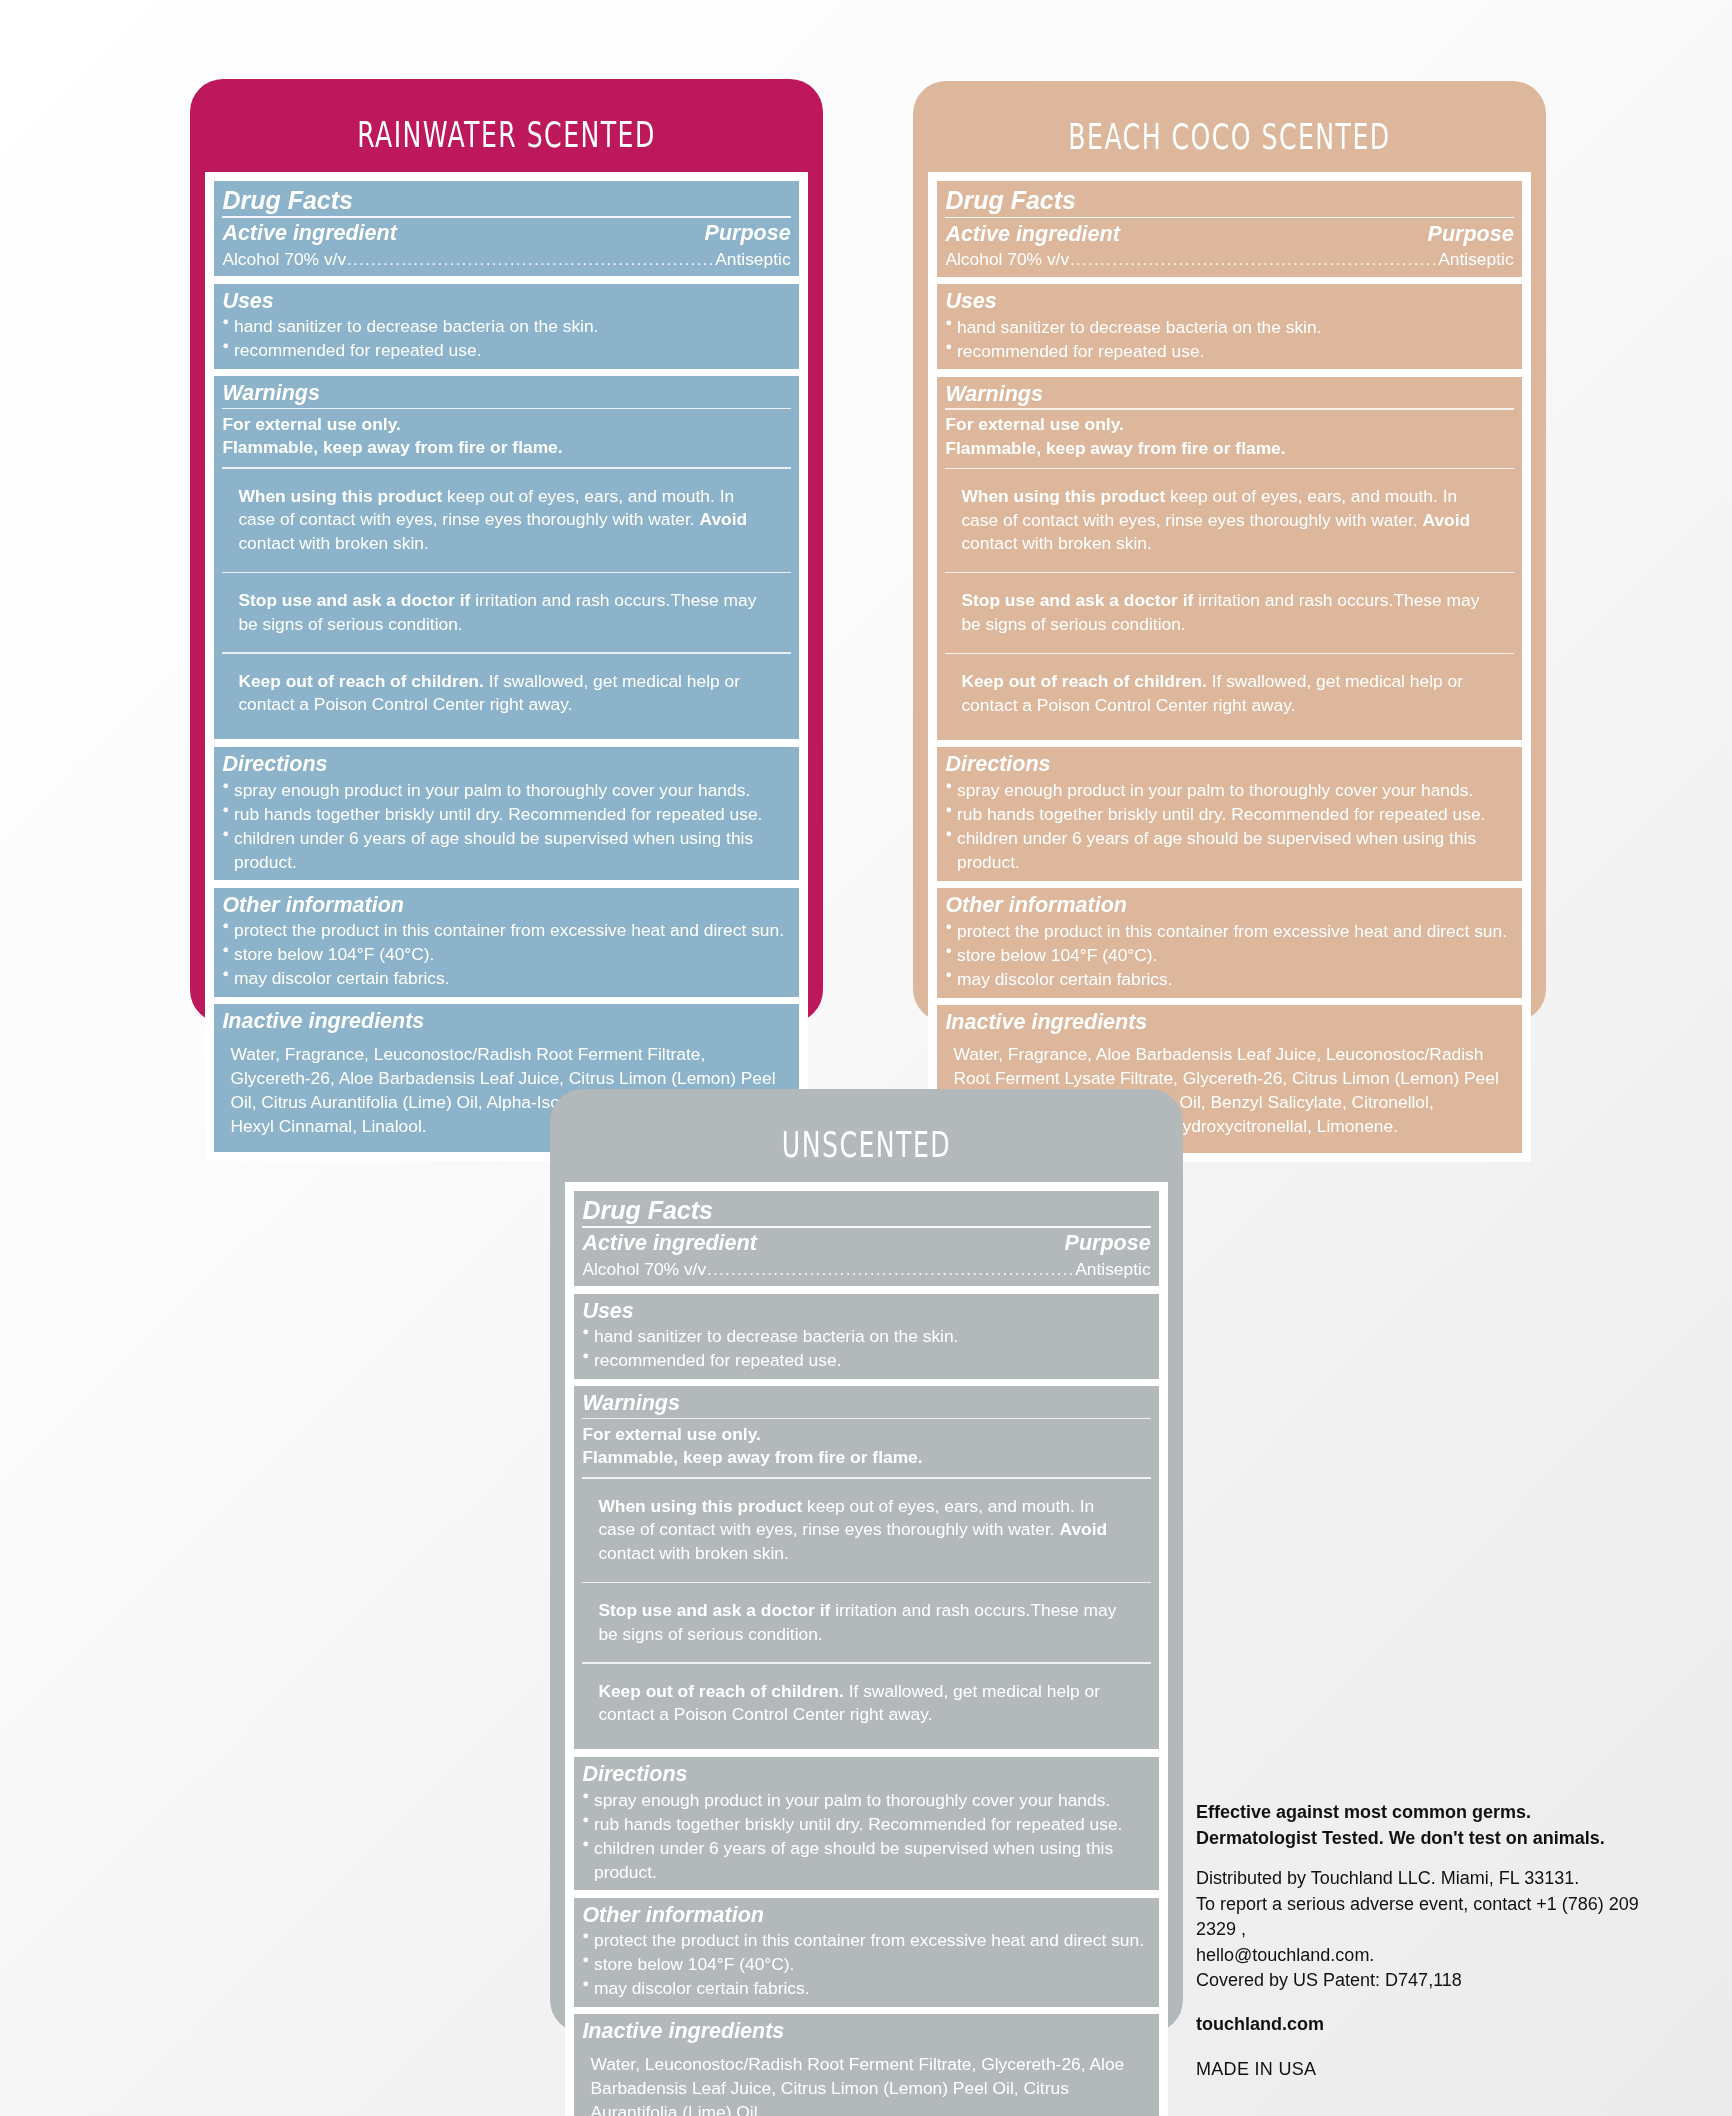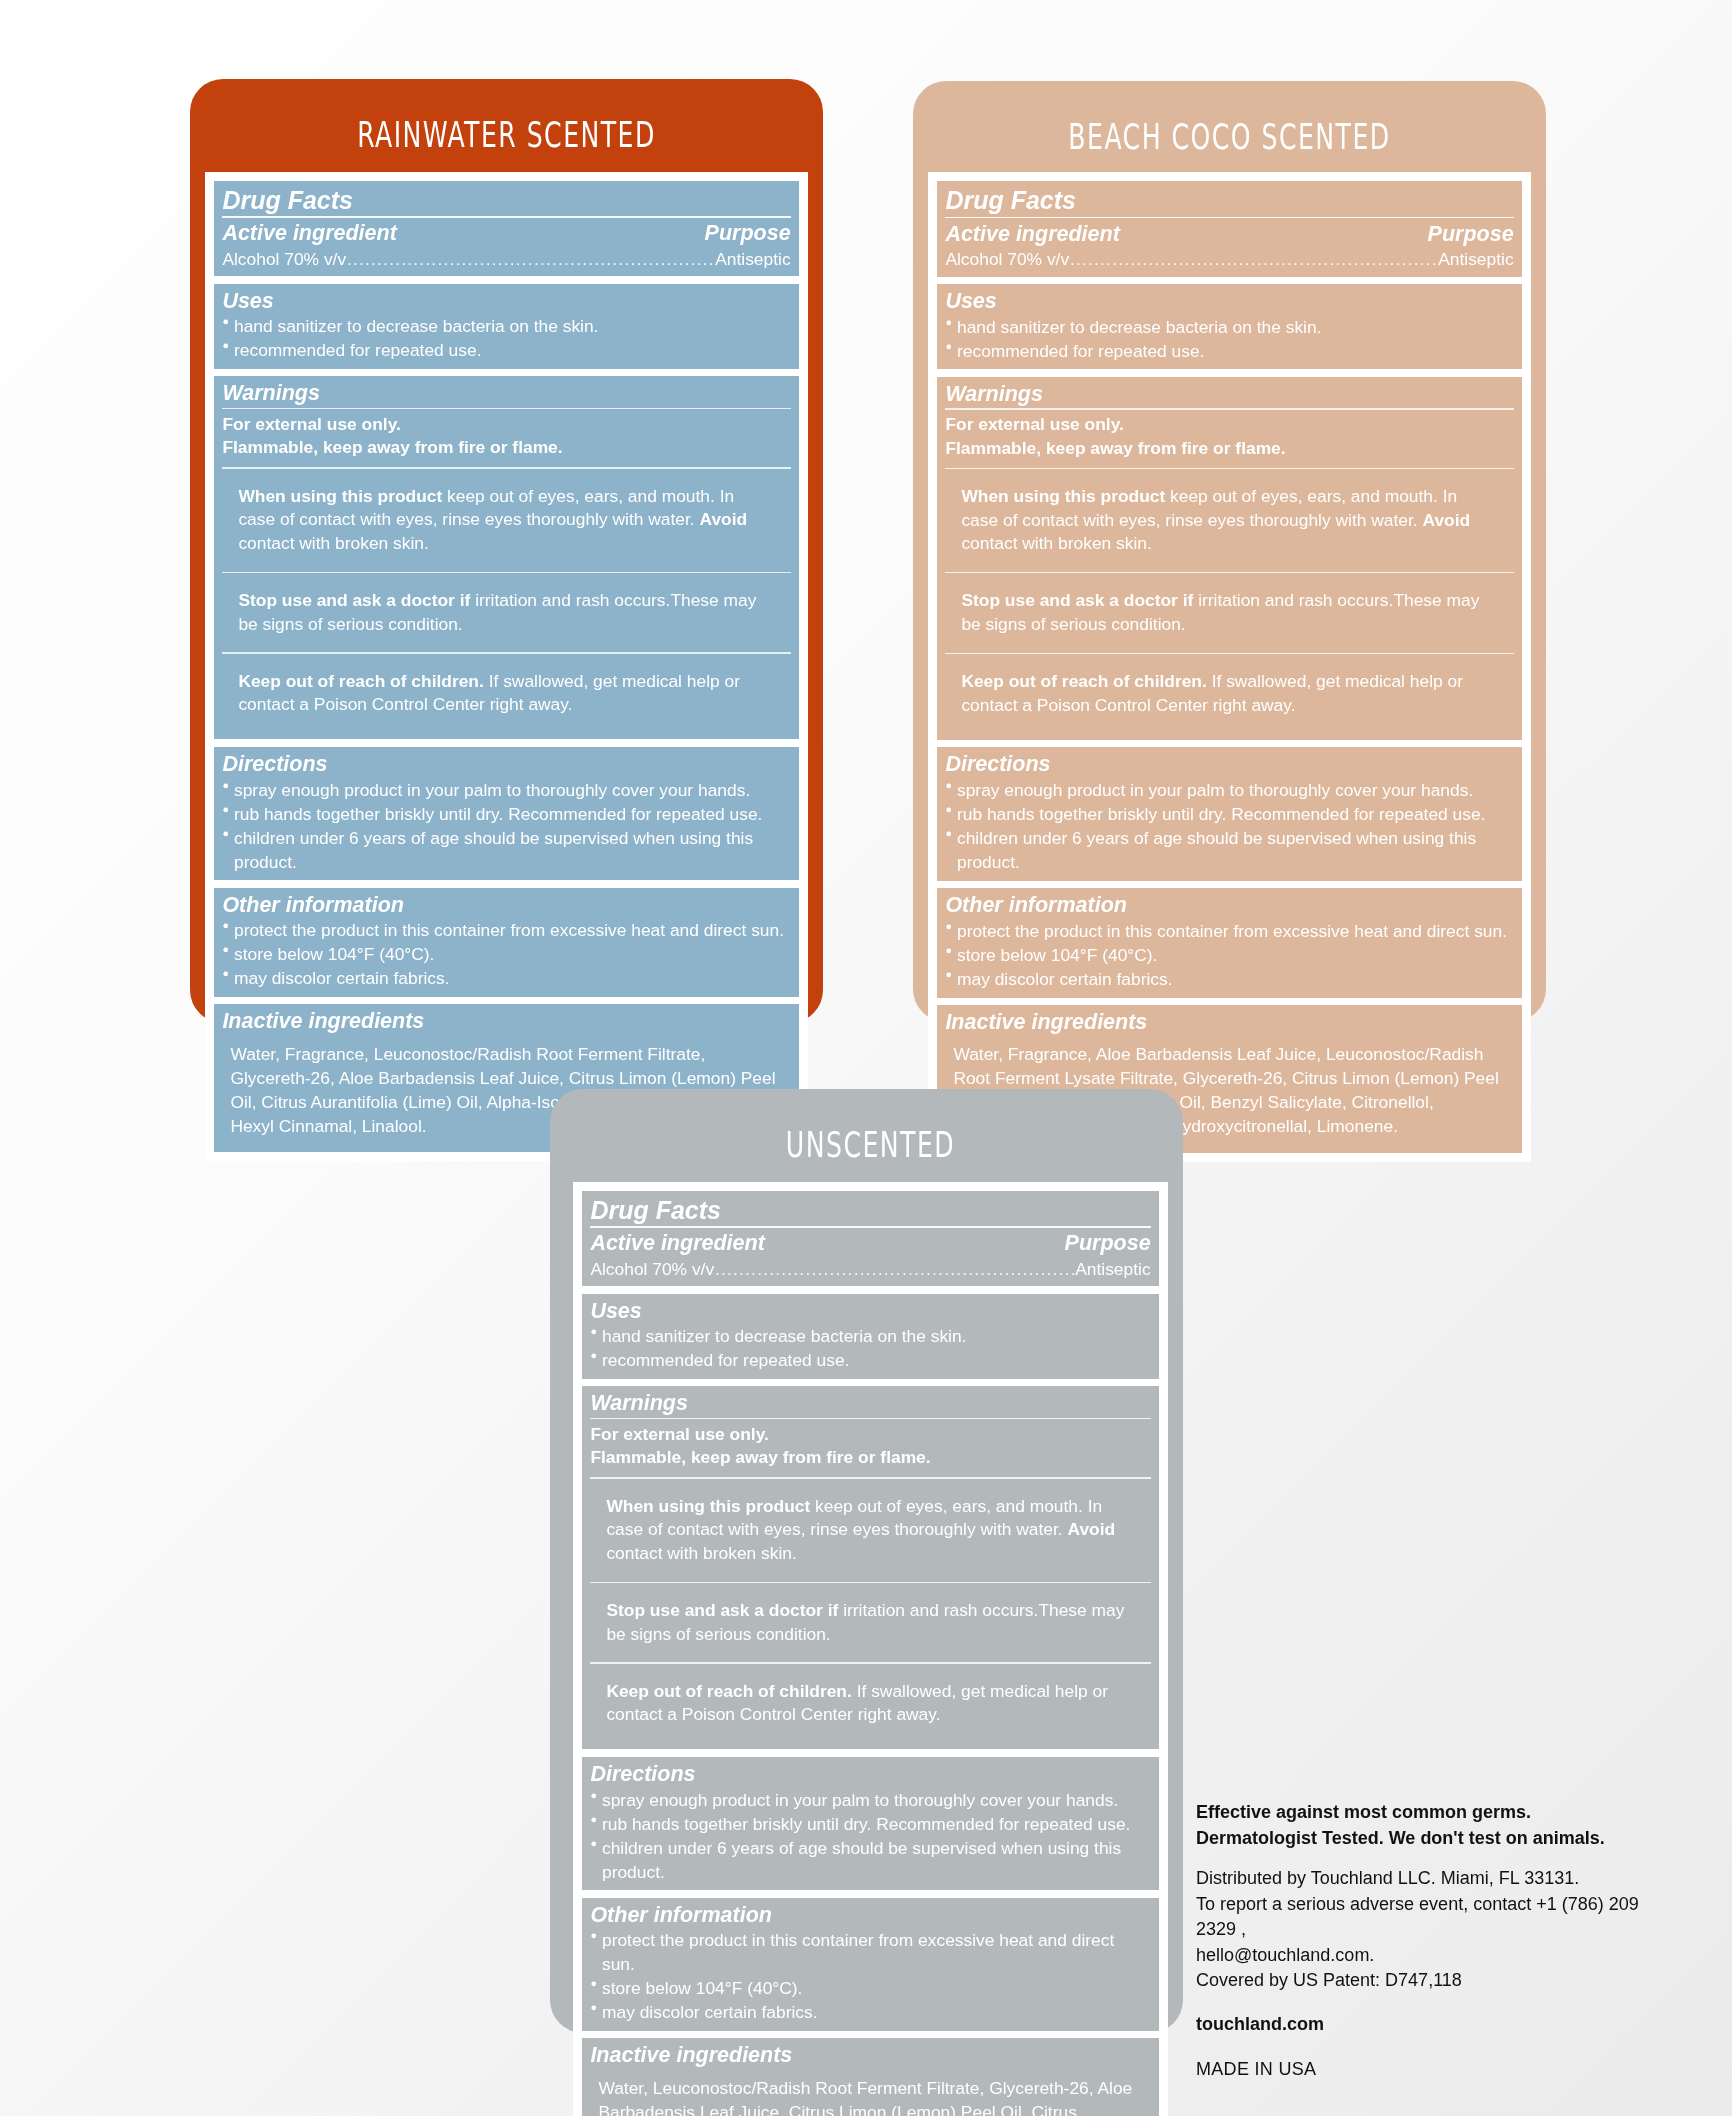--- a/index.html
+++ b/index.html
@@ -115,21 +115,21 @@
   .legal .b { font-weight: bold; }
   .legal .gap { height: 15px; }
   .legal .site { font-weight: bold; margin-top: 18px; }
   .legal .made { font-weight: normal; margin-top: 20px; letter-spacing: 0.3px; }
 </style>
 </head>
 <body style="background: linear-gradient(135deg, rgb(255, 255, 255) 0%, rgb(251, 251, 251) 38%, rgb(241, 241, 241) 72%, rgb(235, 235, 236) 100%);">
 
 <div class="stage">
 
-  <div class="panel" id="panel-rainwater" style="left: 190px; top: 79px; width: 633px; height: 944px; background: #c2410c;">
+  <div class="panel" id="panel-rainwater" style="left: 190px; top: 79px; width: 633px; height: 944px; background: #be185d;">
     <div class="panel-title" style="font-size:35px; padding-top:36px;">RAINWATER SCENTED</div>
 
     <div class="df-frame" style="margin: 16.5px 15px 0px; background: rgb(255, 255, 255);">
 
       <div class="df-section" style="background: rgb(140, 179, 201);">
         <div class="df-h1" style="font-size:25px;">Drug Facts</div>
         <div class="df-rule"></div>
         <div class="row-2col" style="font-size:21.5px;">
           <span>Active ingredient</span>
           <span>Purpose</span>
@@ -281,21 +281,21 @@
 
       <div class="df-gutter" style="height:7.4px;"></div>
 
       <div class="df-section" style="background: rgb(220, 183, 156);">
         <div class="df-h1" style="font-size:21.5px;">Inactive ingredients</div>
         <p class="ing-body" style="font-size:17.4px; line-height:1.38;">Water, Fragrance, Aloe Barbadensis Leaf Juice, Leuconostoc/Radish Root Ferment Lysate Filtrate, Glycereth-26, Citrus Limon (Lemon) Peel Oil, Citrus Aurantifolia (Lime) Oil, Benzyl Salicylate, Citronellol, Coumarin, Hexyl Cinnamal, Hydroxycitronellal, Limonene.</p>
       </div>
     </div>
   </div>
 
-  <div class="panel" id="panel-unscented" style="left: 550px; top: 1089px; width: 633px; height: 944px; background: rgb(179, 184, 187); padding-left: 8px;">
+  <div class="panel" id="panel-unscented" style="left: 550px; top: 1089px; width: 633px; height: 944px; background: rgb(179, 184, 187);">
     <div class="panel-title" style="font-size:35px; padding-top:36px;">UNSCENTED</div>
 
     <div class="df-frame" style="margin: 16.5px 15px 0px; background: rgb(255, 255, 255);">
 
       <div class="df-section" style="background: rgb(179, 184, 187);">
         <div class="df-h1" style="font-size:25px;">Drug Facts</div>
         <div class="df-rule"></div>
         <div class="row-2col" style="font-size:21.5px;">
           <span>Active ingredient</span>
           <span>Purpose</span>

